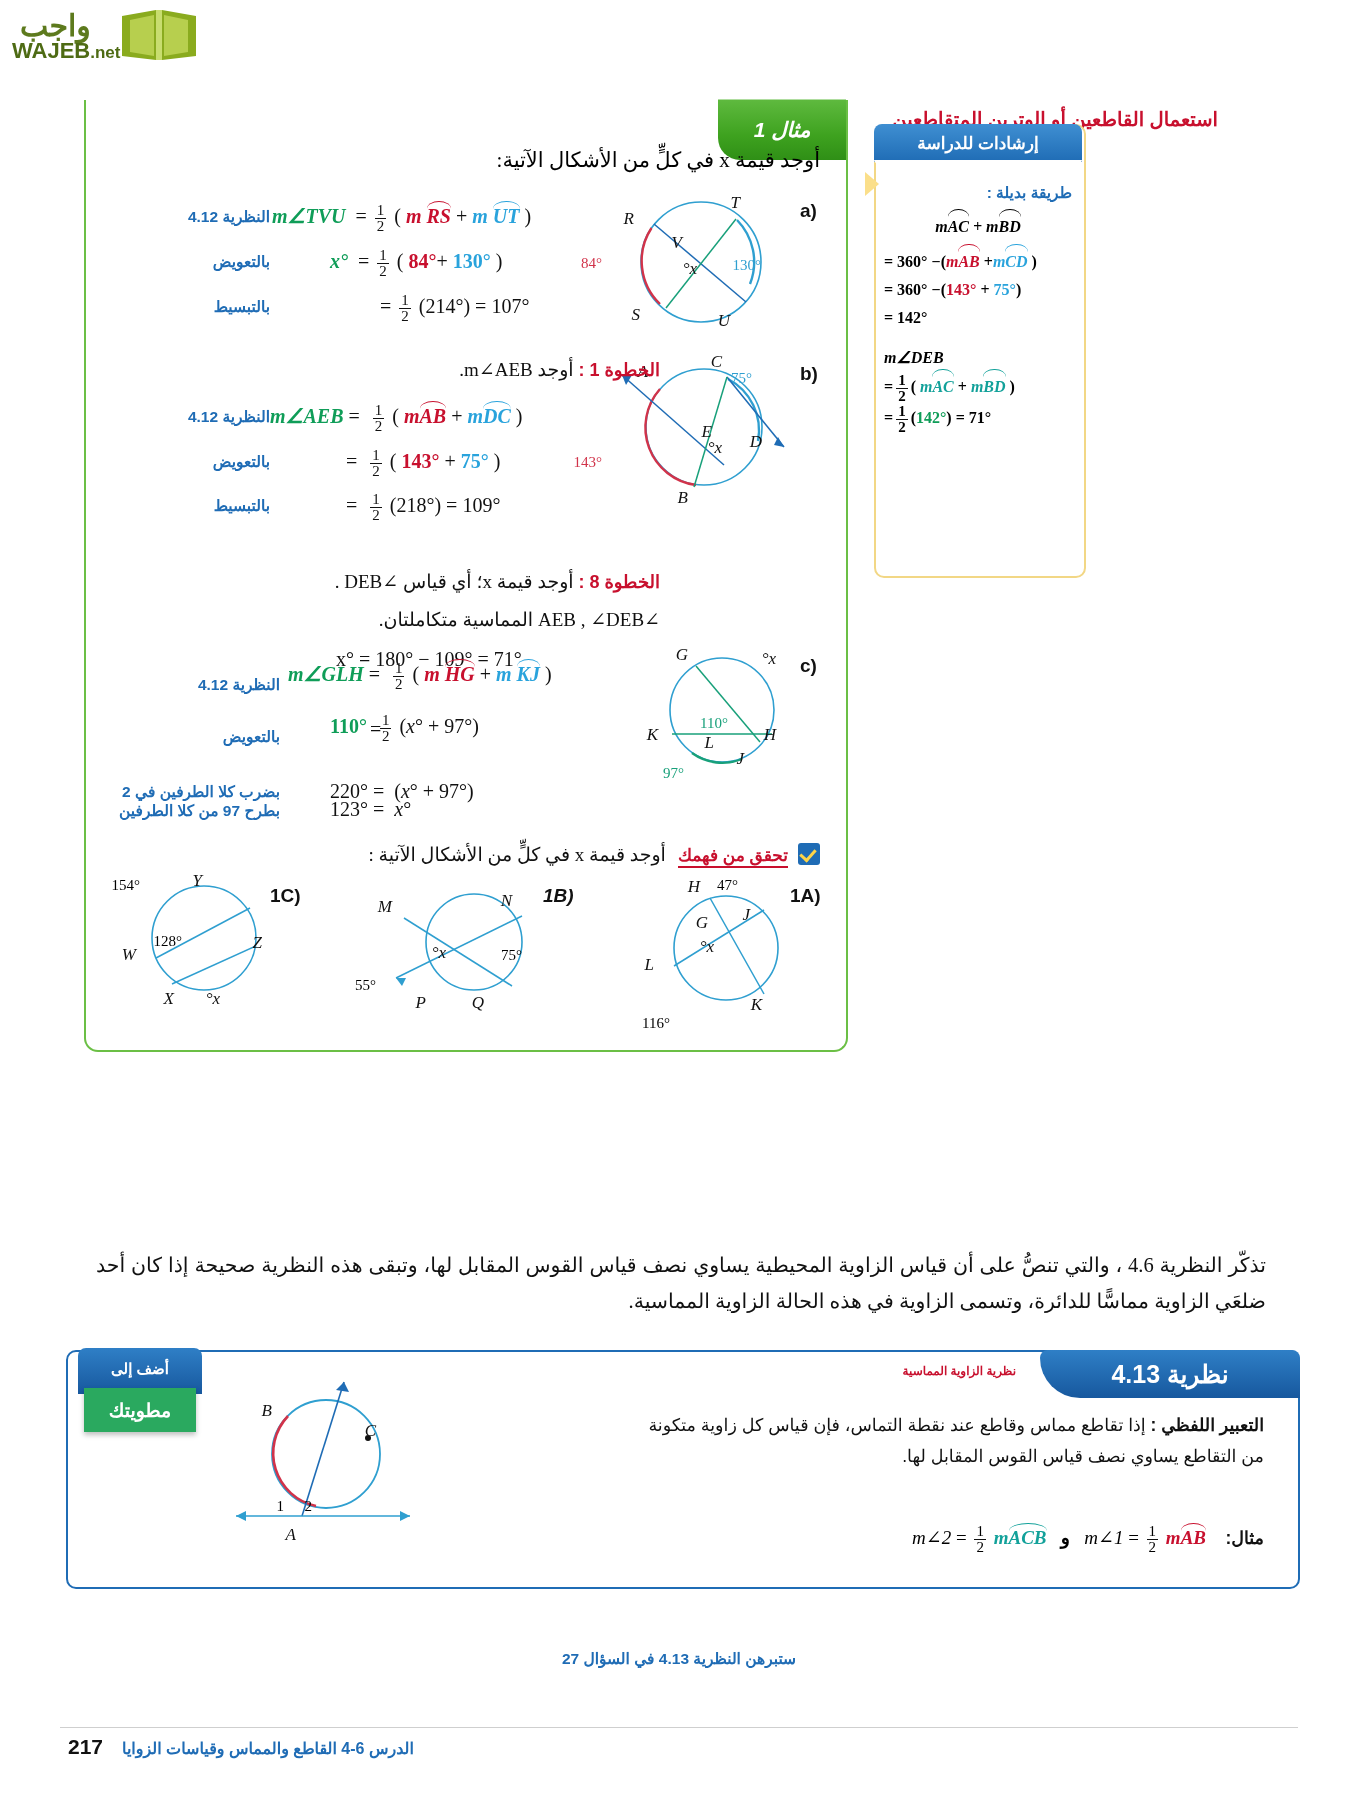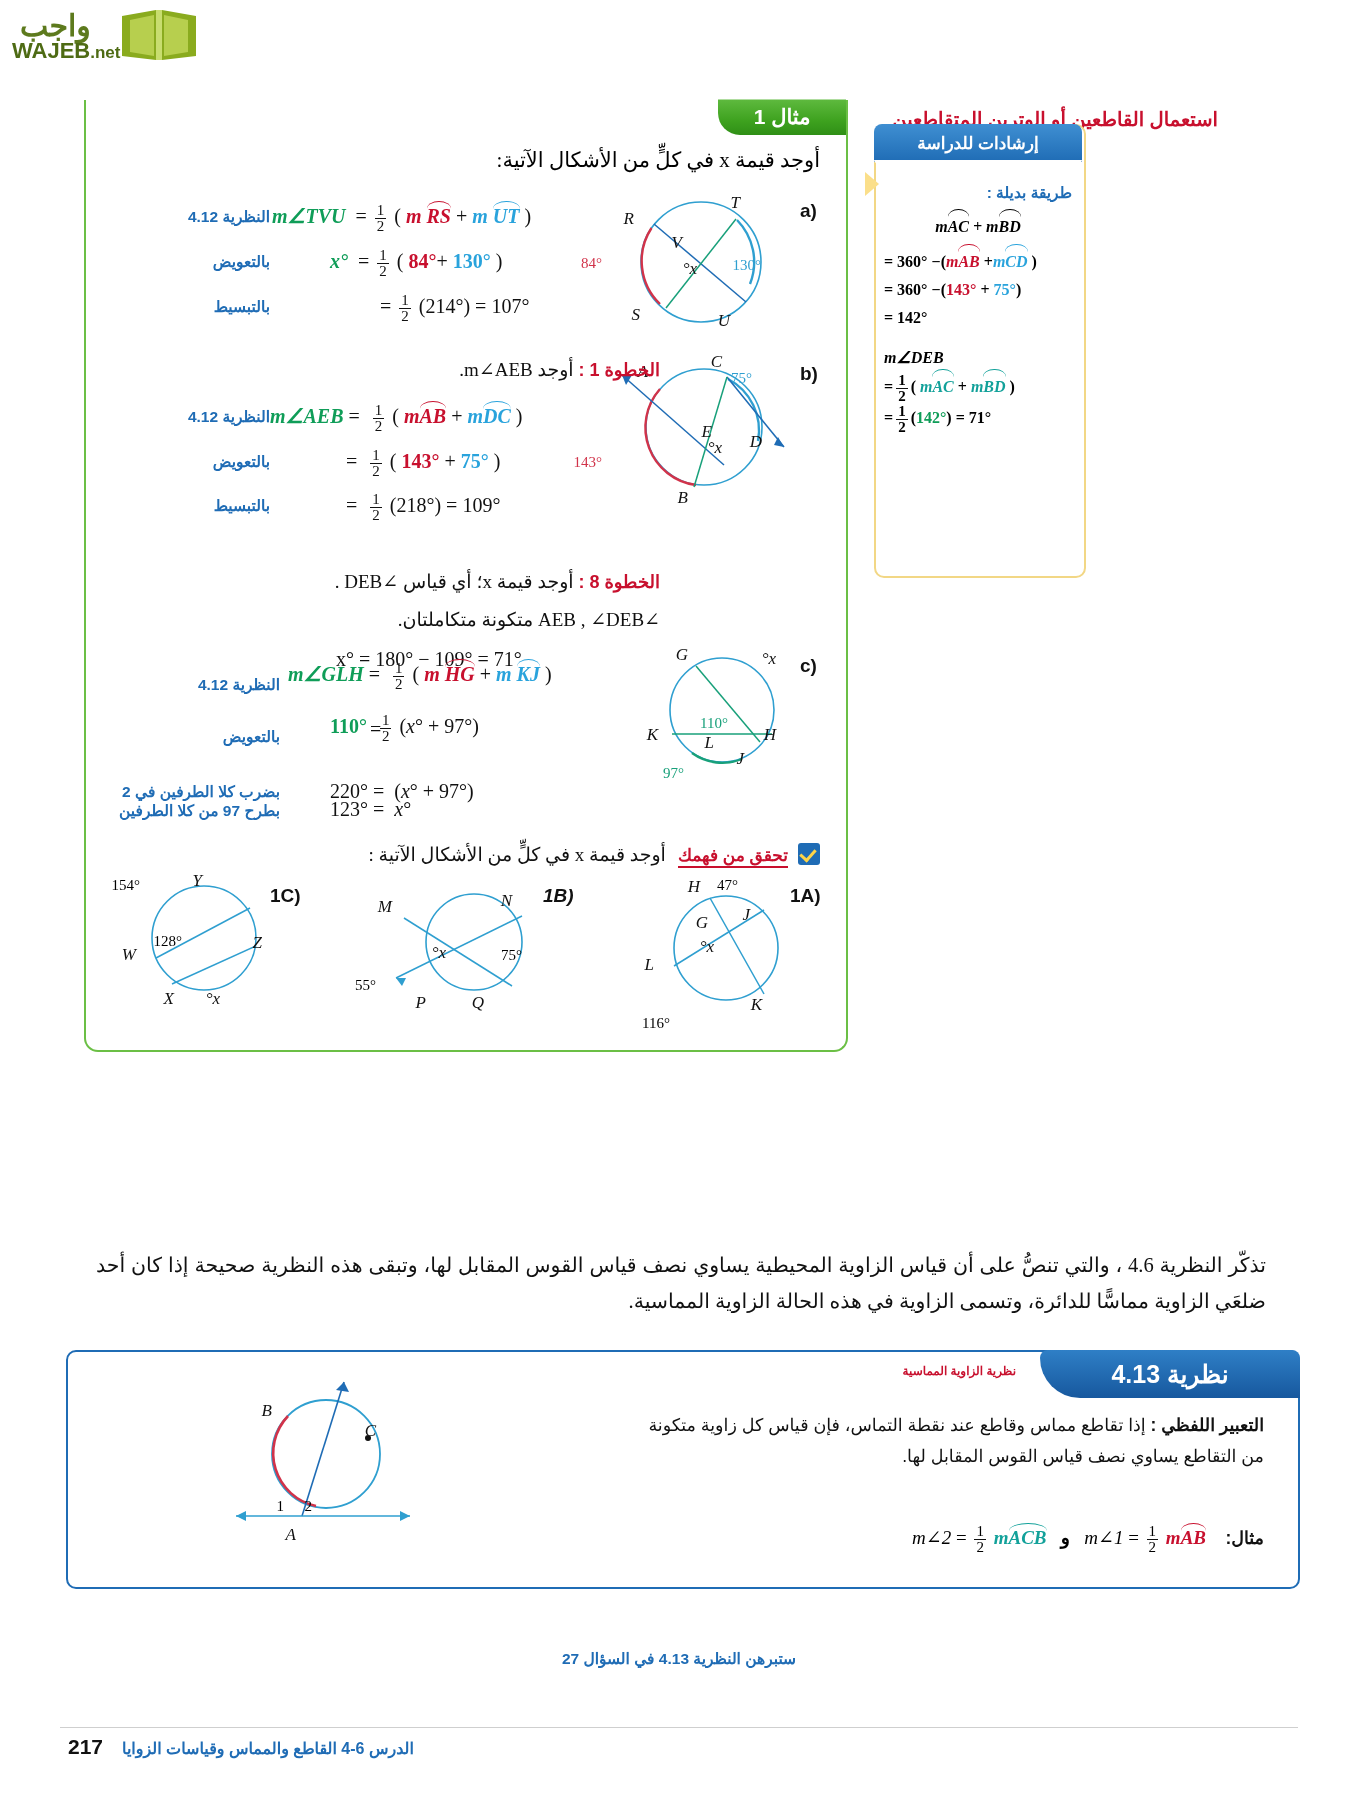--- a/index.html
+++ b/index.html
@@ -39,26 +39,27 @@
   }
   .wm-center .book{position:absolute;left:0px;top:8px;width:150px;height:120px;opacity:.55;}
 
   
   .example-box{
     position:absolute;left:84px;top:100px;width:760px;height:950px;
     border:2px solid #6bbf45;border-radius:0 0 14px 14px;border-top:none;
     background:#fff;
   }
   .example-tab{
-    position:absolute;left:632px;top:-1px;width:128px;height:36px;
+    position:absolute;left:632px;top:-1px;width:128px;height:61px;
     background:linear-gradient(180deg,#5fba3f 0%,#3ea21f 60%,#2f8f16 100%);
     border-radius:0 0 0 22px;
     display:flex;align-items:center;justify-content:center;
     color:#fff;font-family:"Liberation Sans",sans-serif;font-weight:bold;font-size:21px;
     box-shadow:inset 0 1px 0 rgba(255,255,255,.5);
+    font-style:italic;
   }
   .example-title{
     position:absolute;right:140px;top:6px;width:470px;text-align:right;
     font-family:"Liberation Sans",sans-serif;font-weight:bold;font-size:19.5px;color:#c8102e;
   }
 
   
   .tips-box{
     position:absolute;left:874px;top:96px;width:208px;height:450px;
     background:#ffffff;border:2px solid #f2d785;border-radius:10px;margin-top:28px;
@@ -335,21 +336,21 @@
   </div>
 
   <div class="eqreason" style="left:140px;top:497px;width:130px;">بالتبسيط</div>
   <div class="eq" style="position:absolute;left:346px;top:492px;">
     =&nbsp;&nbsp;<span class="frac"><span class="num">1</span><span class="den">2</span></span> (218°) = 109°
   </div>
 
   <div class="stepline" style="left:240px;top:570px;width:420px;">
     <b>الخطوة 8 :</b>&nbsp;<span>أوجد قيمة x؛ أي قياس ∠DEB .</span>
   </div>
-  <div class="stepline" style="left:240px;top:608px;width:420px;">∠AEB , ∠DEB متكونة متكاملتان.</div>
+  <div class="stepline" style="left:240px;top:608px;width:420px;">∠AEB , ∠DEB المماسية متكاملتان.</div>
   <div class="eq" style="position:absolute;left:336px;top:648px;">x° = 180° − 109° = 71°</div>
 
   <div class="eqreason" style="left:150px;top:676px;width:130px;">النظرية 4.12</div>
   <div class="eq" style="position:absolute;left:288px;top:661px;">
     <span class="grn bld ital">m∠GLH</span> =&nbsp;
     <span class="frac"><span class="num">1</span><span class="den">2</span></span>
     ( <span class="red bld ital">m&nbsp;<span class="arc">HG</span></span> +
       <span class="blu bld ital">m&nbsp;<span class="arc">KJ</span></span> )
   </div>
 
@@ -479,20 +480,24 @@
       <polygon points="192,148 182,143 182,153" fill="#2f9fd0"></polygon>
       <circle cx="150" cy="70" r="3" fill="#111"></circle>
       <text class="flbl" x="54" y="48">B</text>
       <text class="flbl" x="158" y="68">C</text>
       <text class="flbl" x="78" y="172">A</text>
       <text class="fnum" x="66" y="143">1</text>
       <text class="fnum" x="94" y="143">2</text>
     </svg>
   </div>
 
+  <div class="fold">
+    <div class="top">أضف إلى</div>
+    <div class="bot">مطويتك</div>
+  </div>
 
   <div class="prove-note">ستبرهن النظرية 4.13 في السؤال 27</div>
 
   <div class="footer">
     <div class="line"></div>
     <div class="pg">217</div>
     <div class="txt">الدرس 6-4  القاطع والمماس وقياسات الزوايا</div>
   </div>
 
 </div>

